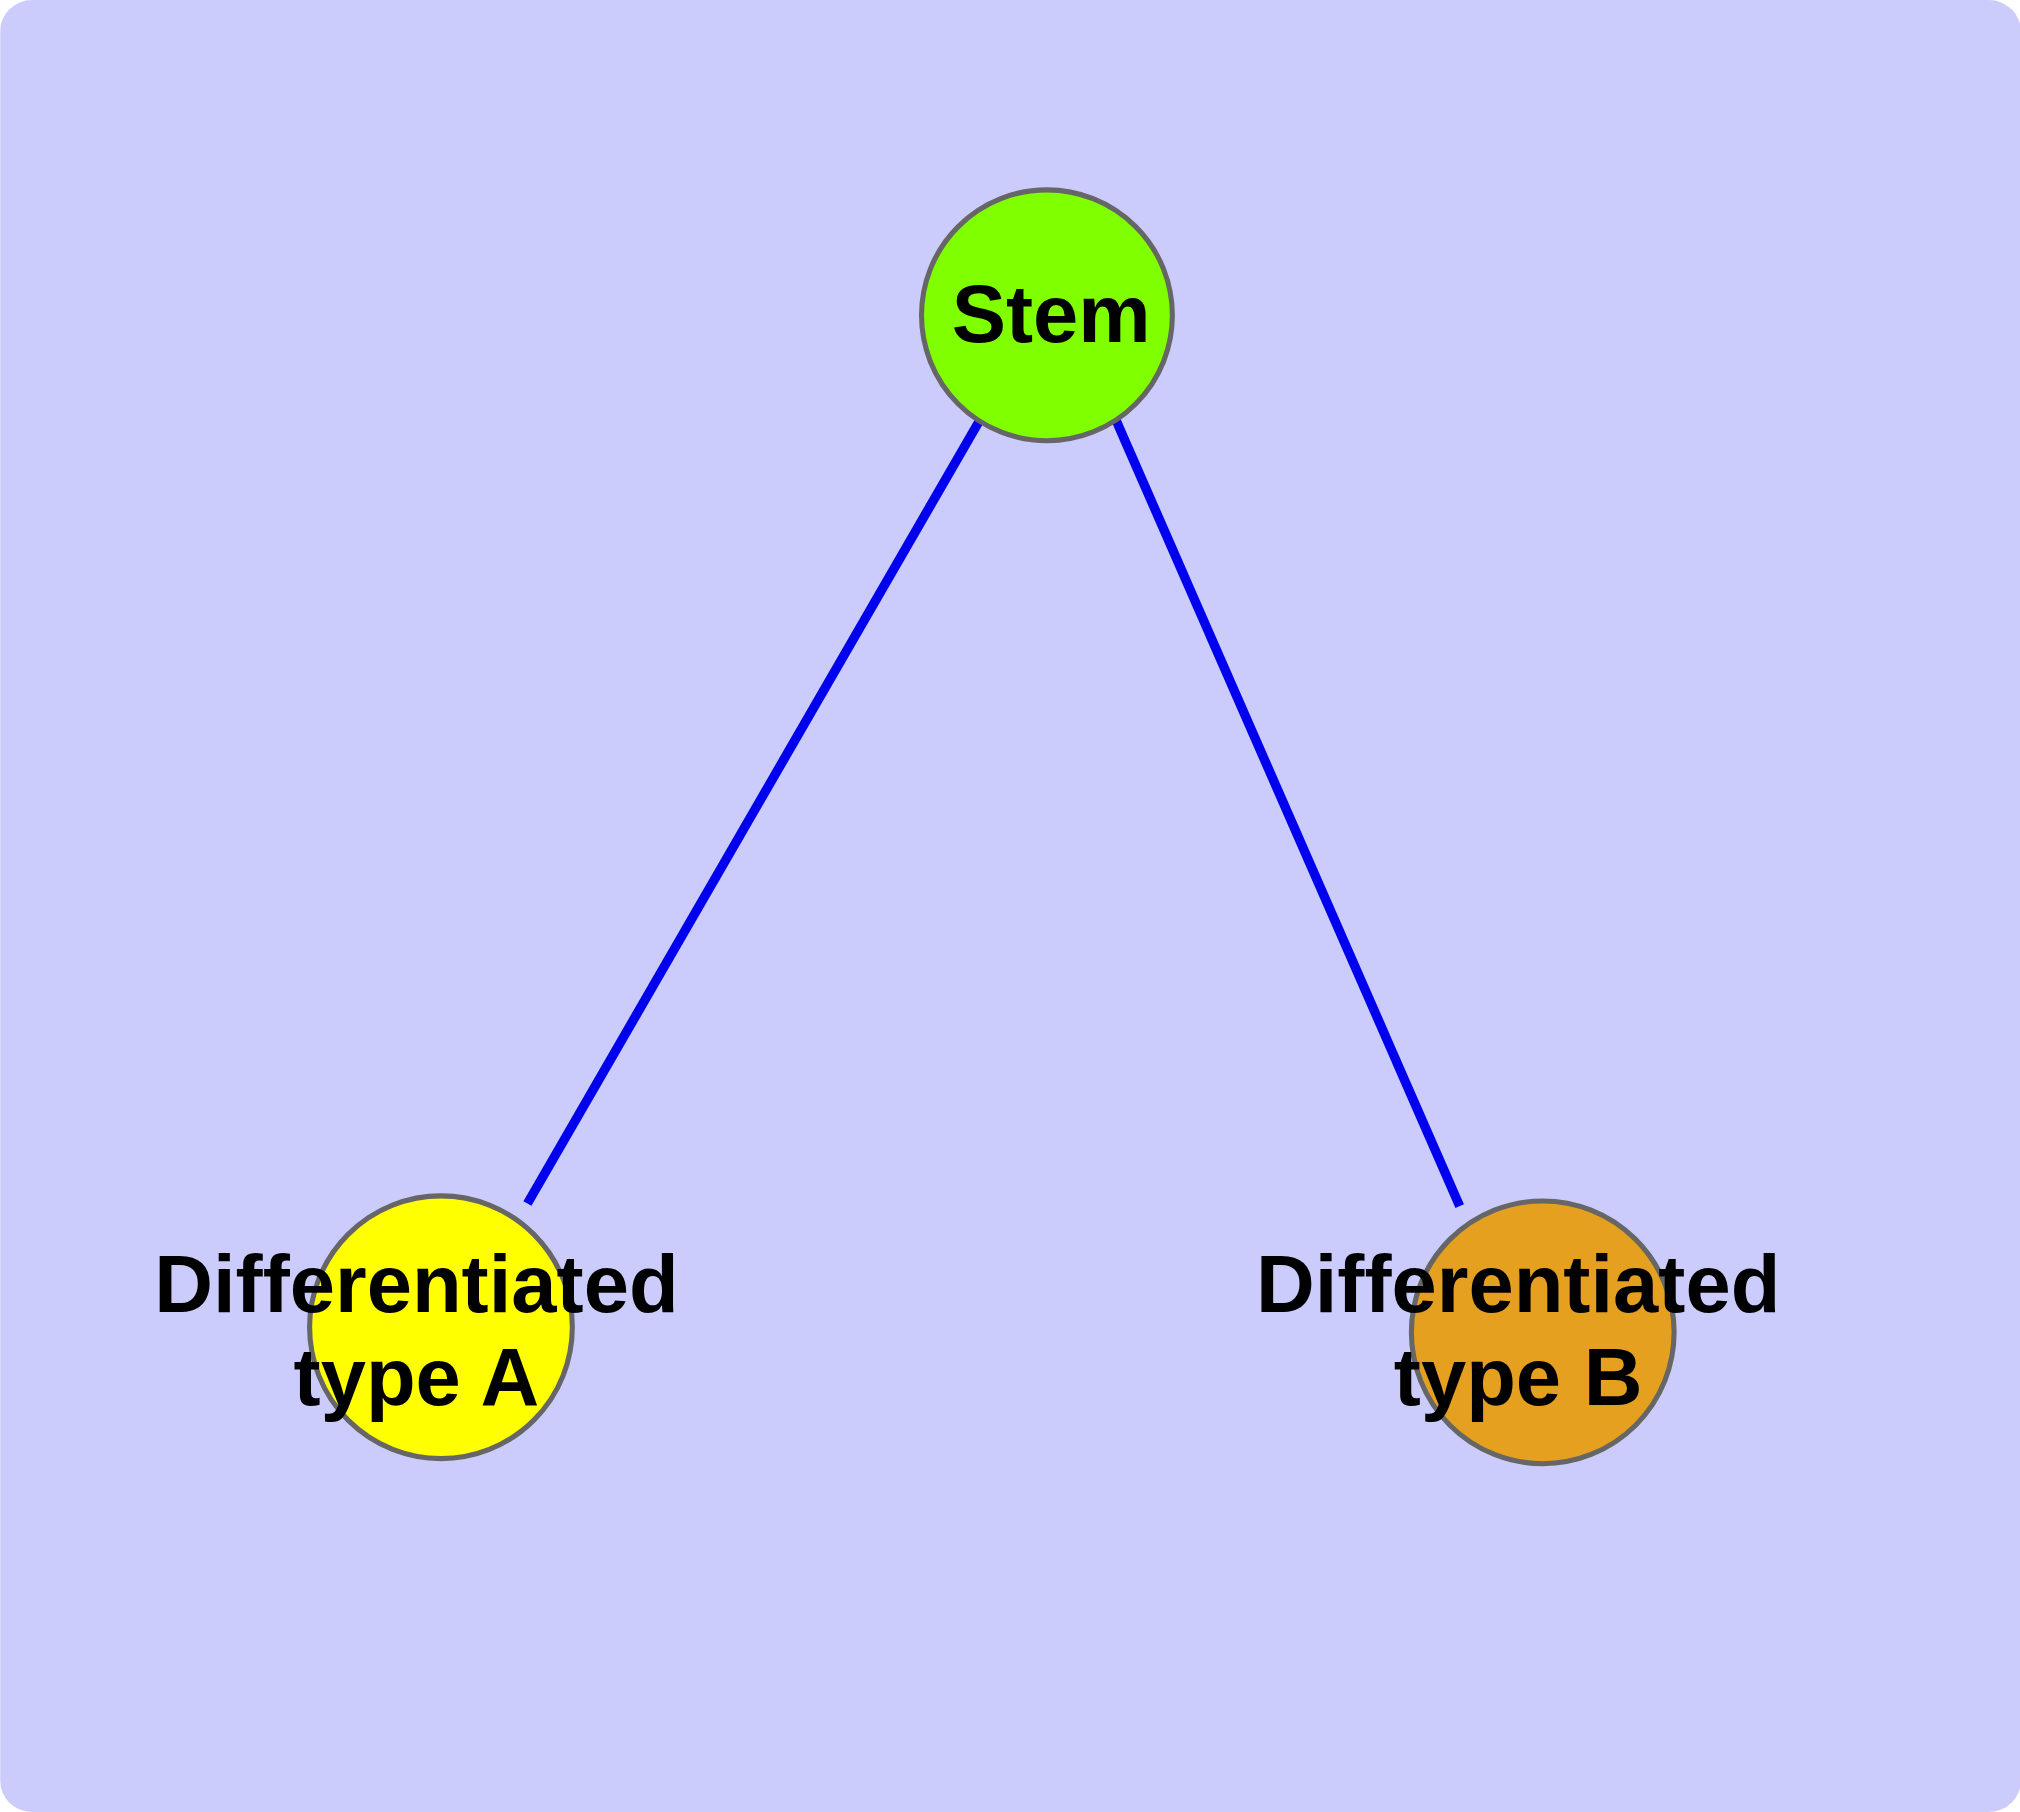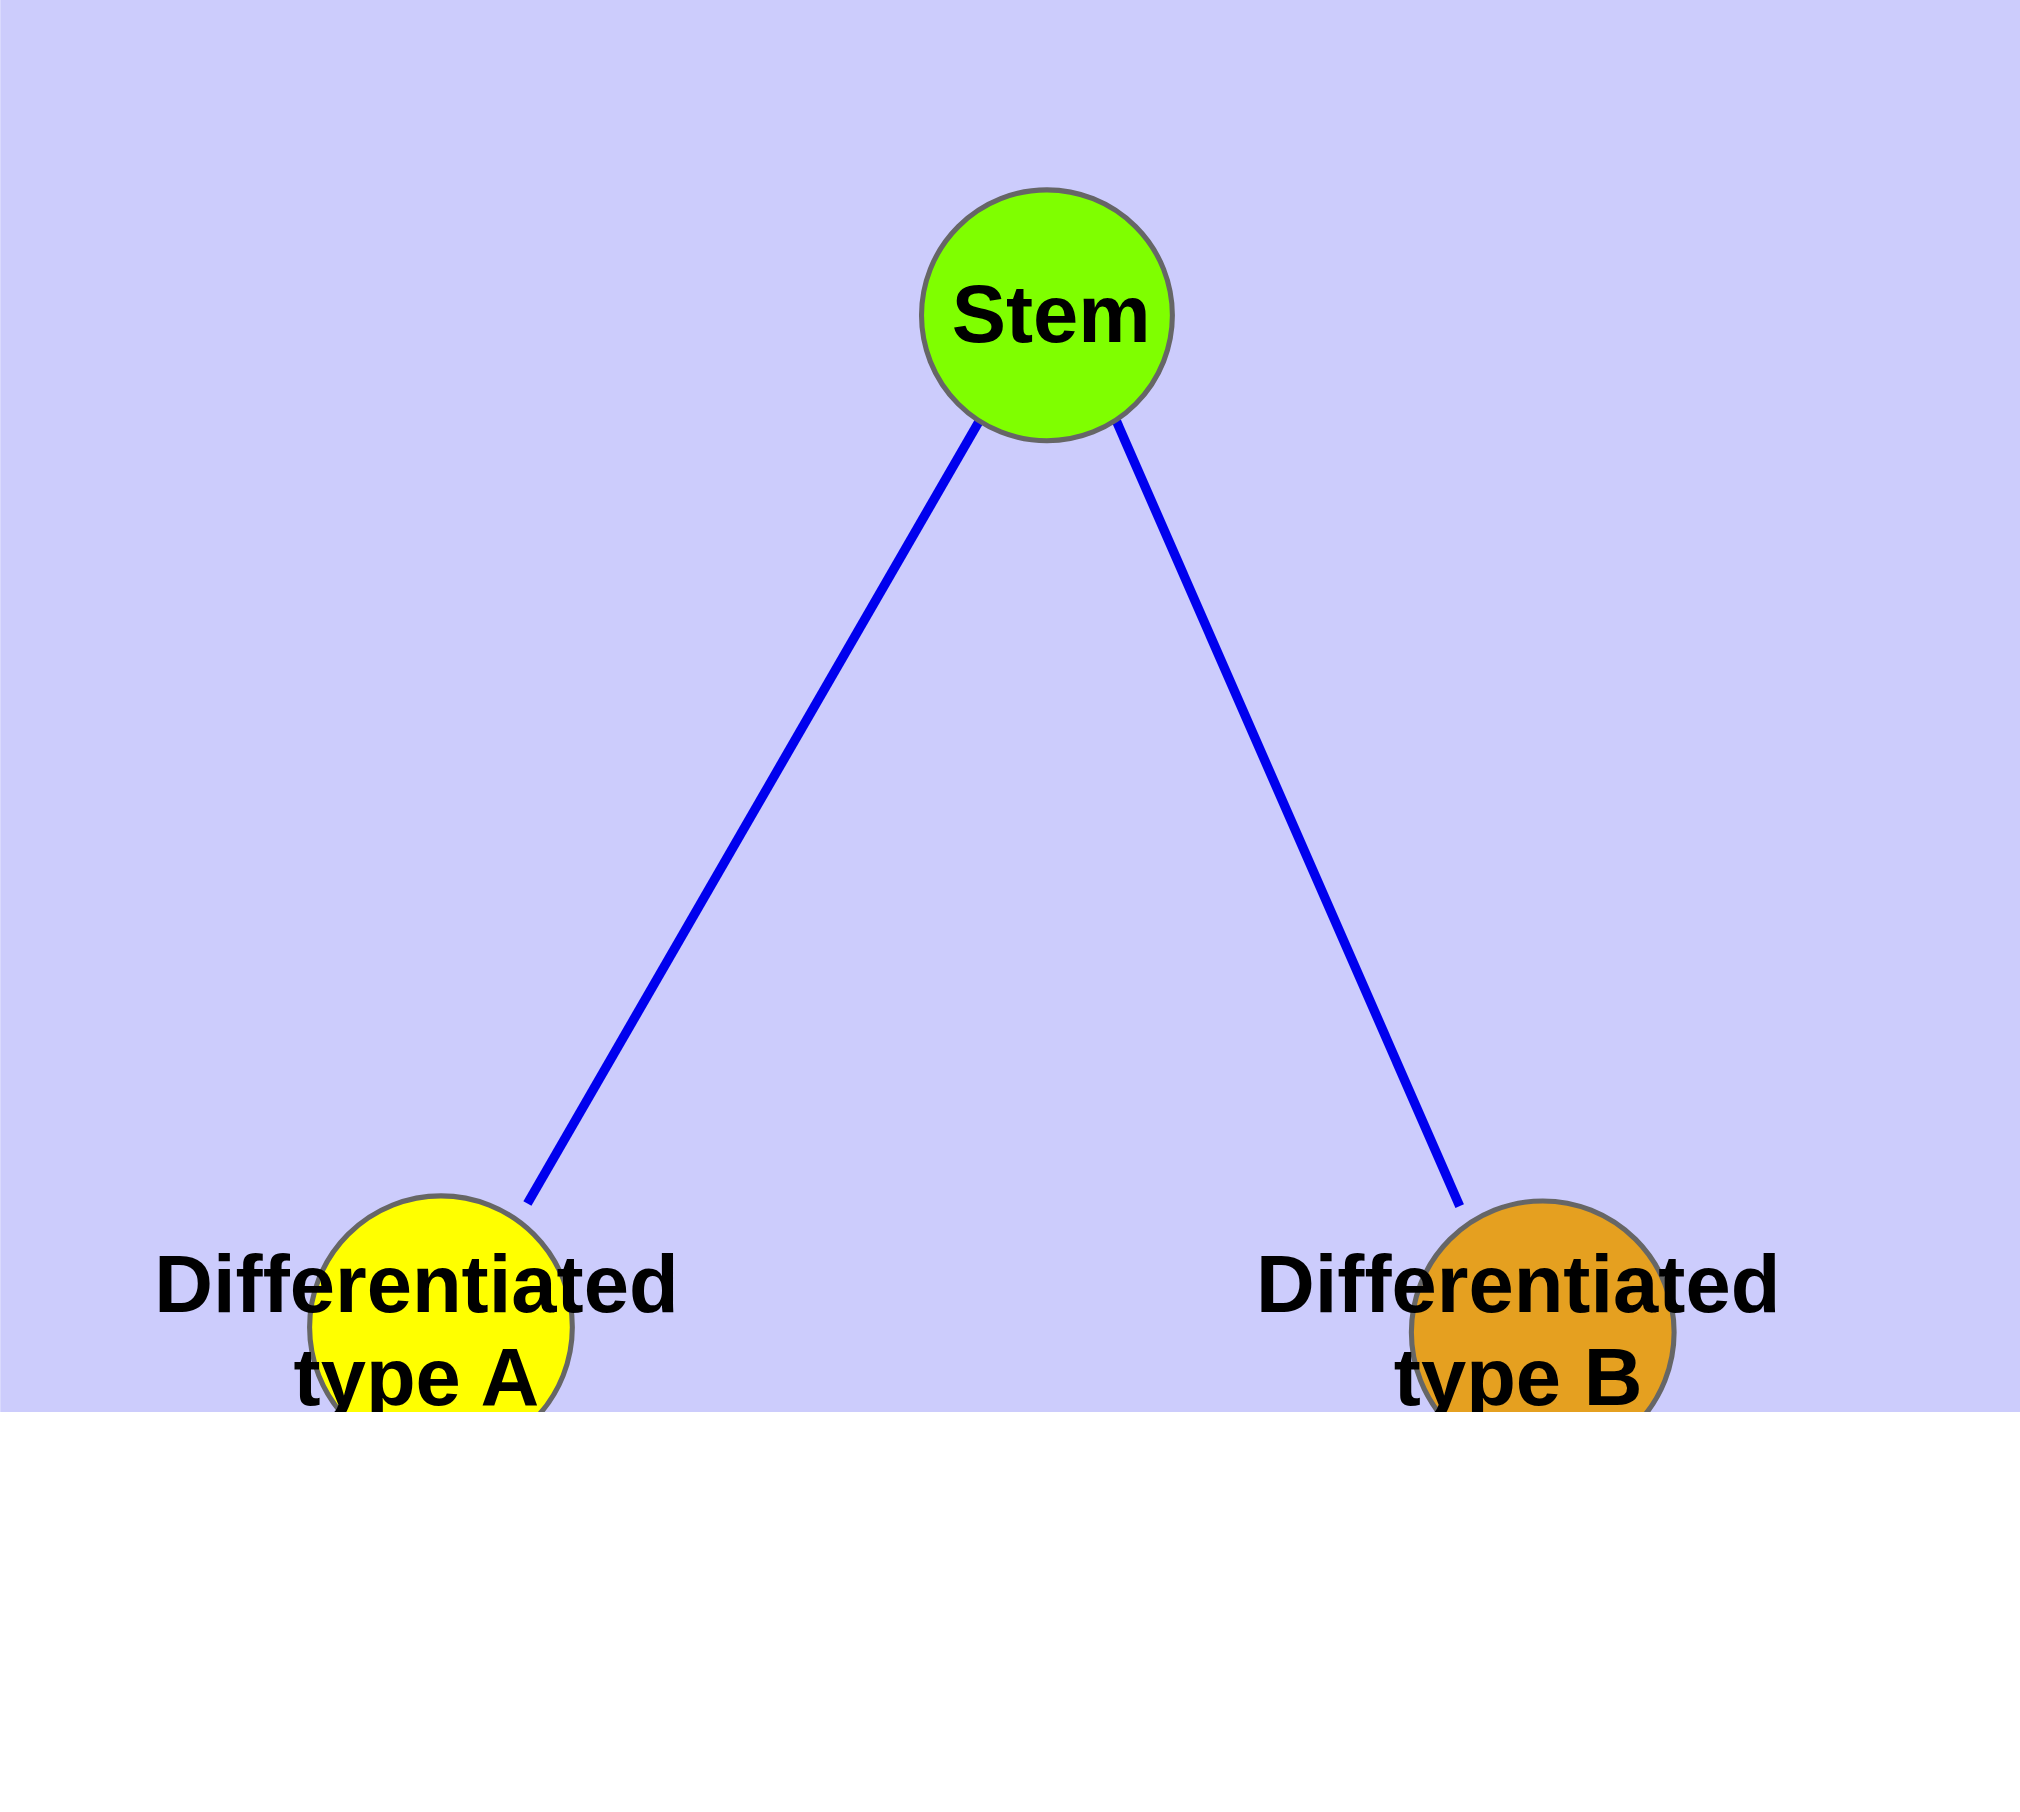--- a/index.html
+++ b/index.html
@@ -26,21 +26,21 @@
     font-family: "Liberation Sans", sans-serif;
     font-weight: bold;
     fill: #000000;
     text-anchor: middle;
     dominant-baseline: auto;
   }
 </style>
 </head>
 <body>
 
-<div id="canvas" style="width: 2021px; height: 1412px;">
+<div id="canvas" style="width: 2021px; height: 1812px; border-radius: 32px;">
   <svg id="graph-svg" viewBox="0 0 2384 2138" xmlns="http://www.w3.org/2000/svg" style="width: 2021px; height: 1812px;">
     <rect id="bg-rect" x="0" y="0" width="2384" height="2138" fill="#CCCCFC"></rect>
     <g id="edges-group">
         <line x1="1155" y1="497" x2="622" y2="1420" stroke="#0000EE" stroke-width="11" stroke-linecap="butt"></line>
         <line x1="1317" y1="497" x2="1722" y2="1423" stroke="#0000EE" stroke-width="11" stroke-linecap="butt"></line>
       </g>
     <g id="nodes-group">
         <g>
           <circle cx="1235" cy="372" r="148" fill="#7FFF00" stroke="#666666" stroke-width="6"></circle>
           <text class="node-label" x="1240" y="403" font-size="96" fill="#000000"><tspan x="1240">Stem</tspan></text>

